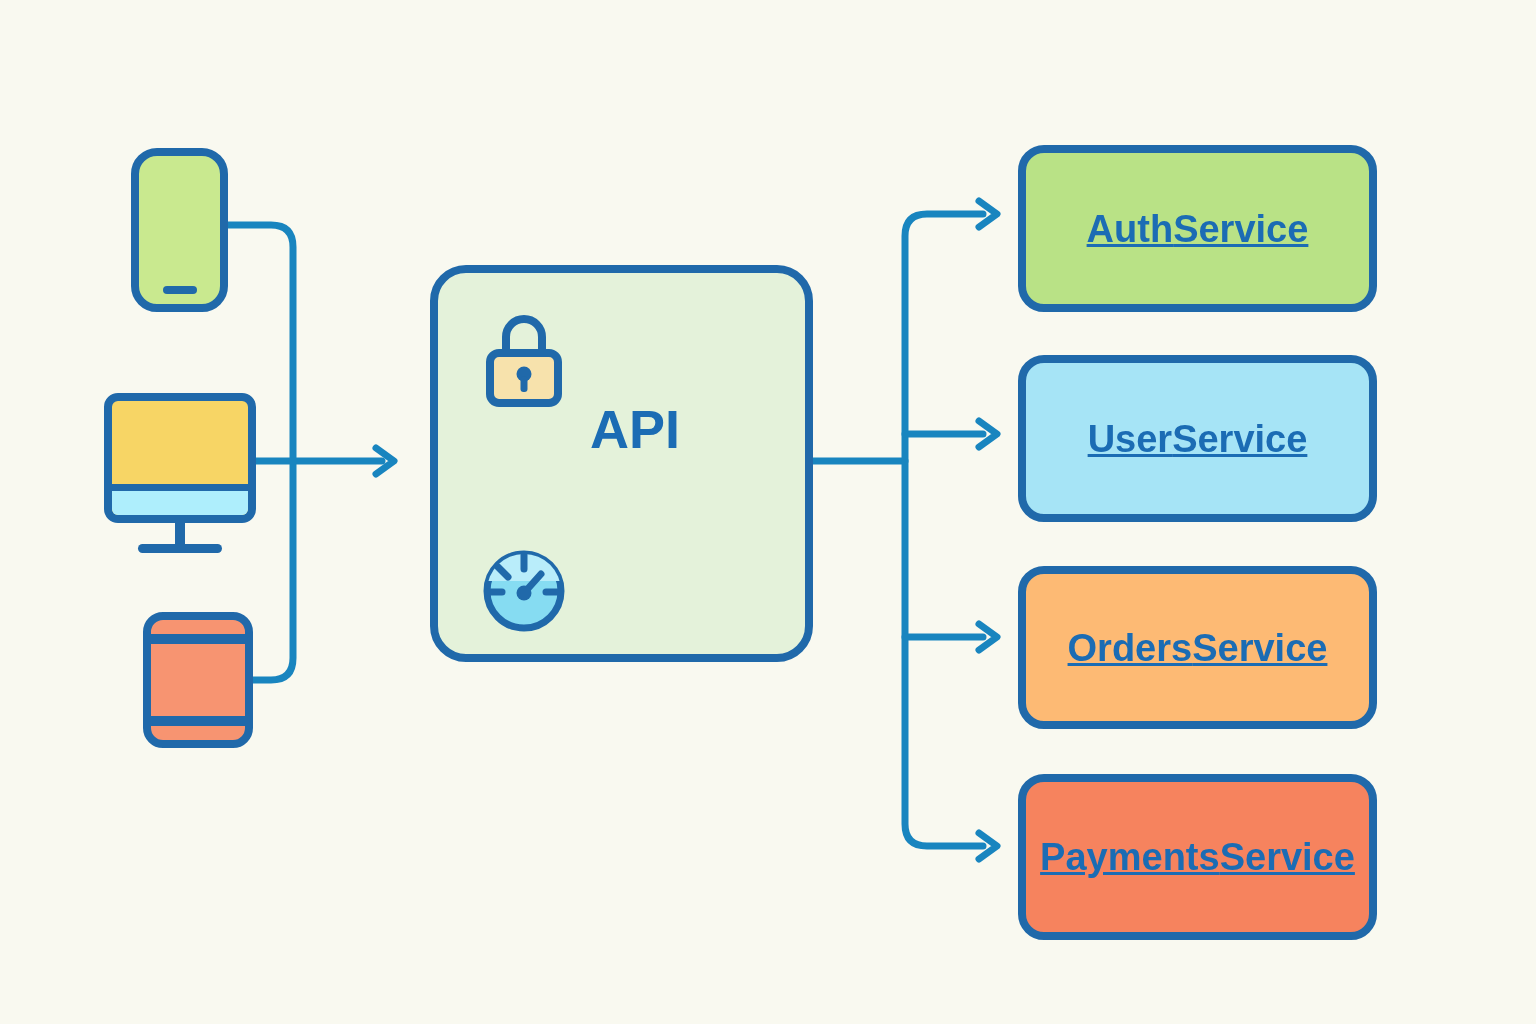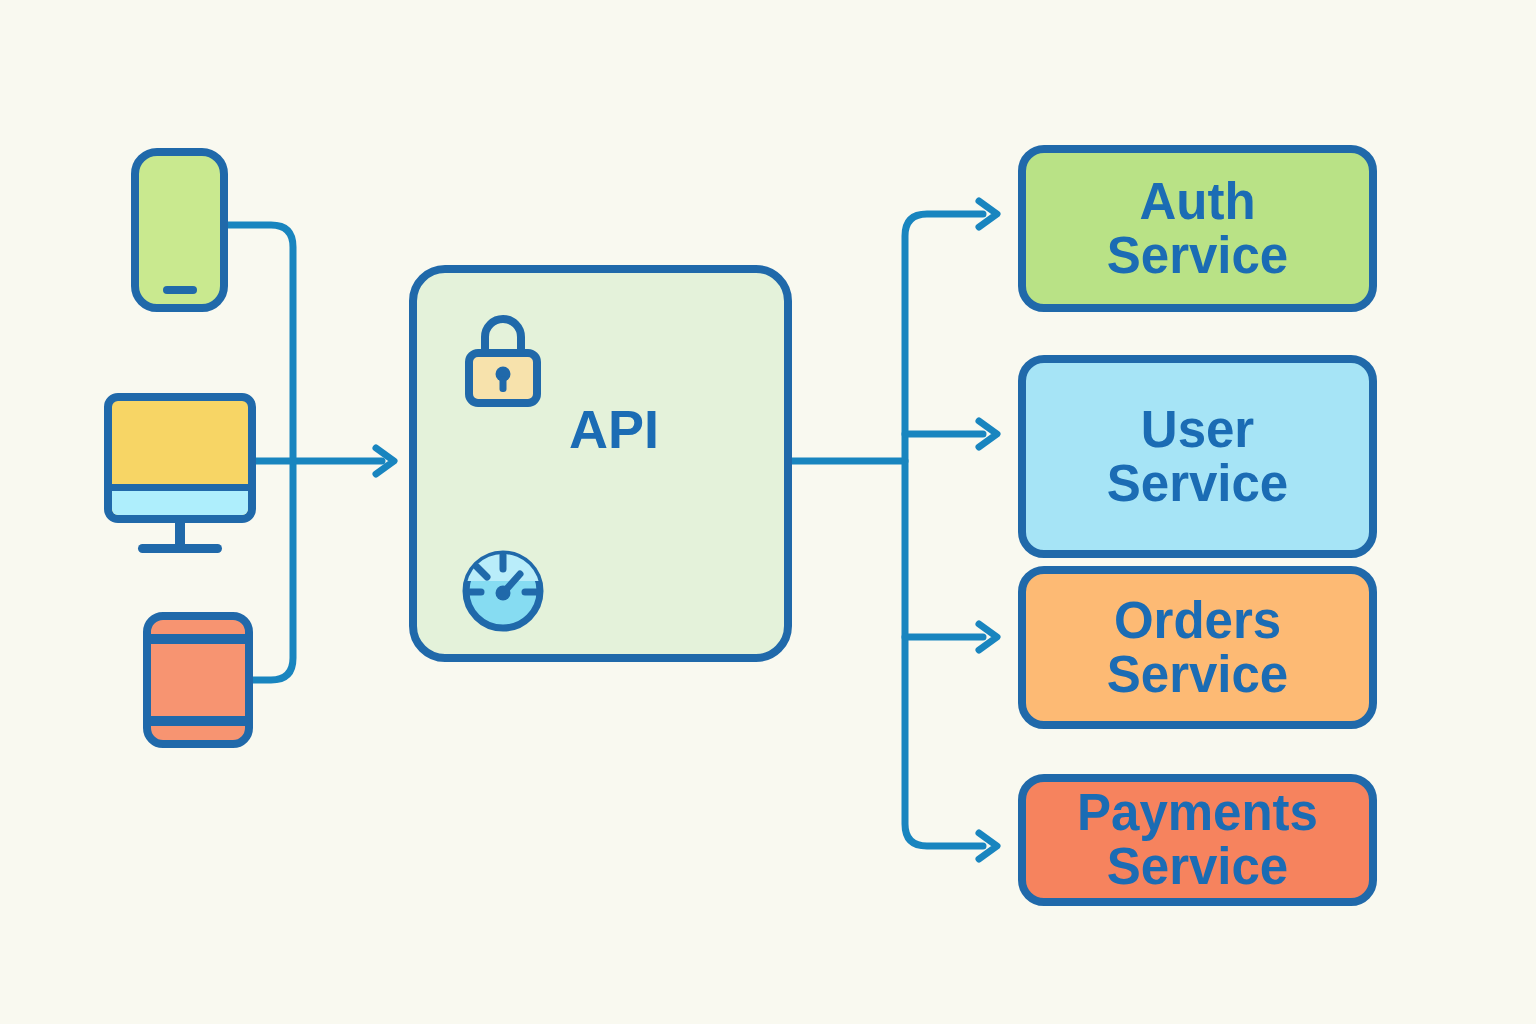--- a/index.html
+++ b/index.html
@@ -14,37 +14,37 @@
   .phone-dash{position:absolute;left:50%;transform:translateX(-50%);bottom:10px;width:34px;height:8px;border-radius:4px;background:#2069aa;}
   .monitor{left:104px;top:393px;width:152px;height:130px;background:#f7d565;border-radius:14px;overflow:hidden;}
   .monitor-strip{position:absolute;left:0;right:0;bottom:0;height:24px;background:#aeeefc;border-top:7px solid #2069aa;}
   .monitor-pole{position:absolute;left:175px;top:521px;width:10px;height:26px;background:#2069aa;}
   .monitor-base{position:absolute;left:138px;top:544px;width:84px;height:9px;border-radius:5px;background:#2069aa;}
   .tablet{left:143px;top:612px;width:110px;height:136px;background:#f79471;border-radius:20px;overflow:hidden;}
   .tablet-bar{position:absolute;left:0;right:0;height:10px;background:#2069aa;}
   .tablet-bar.top{top:14px;}
   .tablet-bar.bottom{bottom:14px;}
   
-  .gateway{left:409px;top:265px;width:383px;height:397px;background:#e4f2da;border-radius:36px;}
+  .gateway{left:430px;top:265px;width:383px;height:397px;background:#e4f2da;border-radius:36px;}
   .gw-title{
     position:absolute;left:52px;top:126px;width:290px;text-align:center;
     color:#1b6cb4;font-weight:bold;font-size:54px;line-height:61px;letter-spacing:0px;
   }
   .gw-icon{position:absolute;}
   .gw-lock{left:42px;top:28px;}
   .gw-gauge{left:40px;top:272px;}
   
   .svc{
-    border-radius:26px;display:flex;flex-direction:column;align-items:center;justify-content:center;
-    color:#1b6cb4;font-weight:bold;font-size:51px;line-height:54px;text-align:center;
+    border-radius:26px;display:flex;flex-direction:row;align-items:center;justify-content:center;
+    color:#1b6cb4;font-weight:bold;font-size:38px;line-height:54px;text-align:center;text-decoration:underline;
   }
   .svc-auth{left:1018px;top:145px;width:359px;height:167px;background:#b9e286;}
-  .svc-user{left:1018px;top:355px;width:359px;height:203px;background:#a6e4f6;}
+  .svc-user{left:1018px;top:355px;width:359px;height:167px;background:#a6e4f6;}
   .svc-orders{left:1018px;top:566px;width:359px;height:163px;background:#fdba74;}
-  .svc-payments{left:1018px;top:774px;width:359px;height:132px;background:#f6835e;}
+  .svc-payments{left:1018px;top:774px;width:359px;height:166px;background:#f6835e;}
 </style>
 </head>
 <body>
 
 <div class="canvas">
 
   <svg class="layer" width="1536" height="1024" viewBox="0 0 1536 1024">
     <g fill="none" stroke="#1985bf" stroke-width="7" stroke-linecap="round" stroke-linejoin="round">
       <path d="M228 225 H271 Q293 225 293 247 V658 Q293 680 271 680 H253"></path>
       <path d="M255 461 H382"></path>

